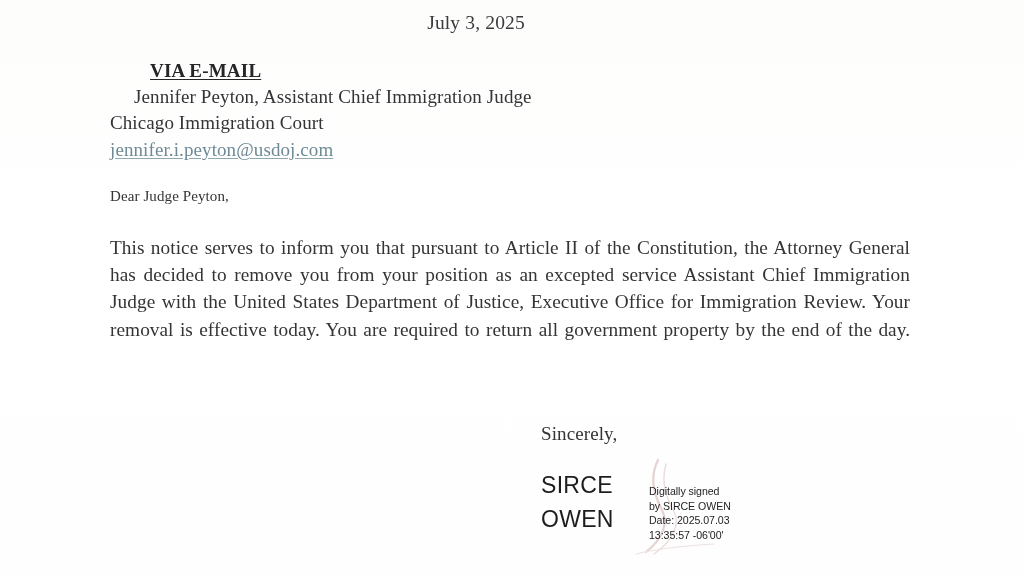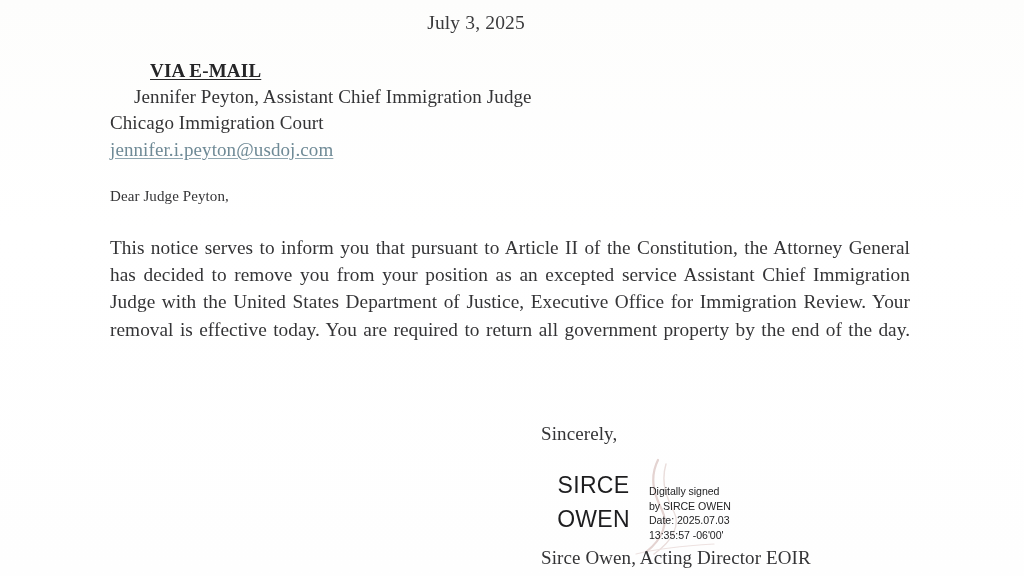--- a/index.html
+++ b/index.html
@@ -130,21 +130,20 @@
   .sig-name {
     position: absolute;
     left: 0;
     top: 0;
     width: 105px;
     font-family: "Liberation Sans", "DejaVu Sans", sans-serif;
     font-size: 23px;
     line-height: 34px;
     color: #1d1d1f;
     letter-spacing: 0.3px;
-    text-align: center;
   }
 
   .sig-meta {
     position: absolute;
     left: 108px;
     top: 4px;
     font-family: "Liberation Sans", "DejaVu Sans", sans-serif;
     font-size: 10.6px;
     line-height: 14.6px;
     color: #232325;
@@ -210,16 +209,15 @@
       </div>
 
       <div class="sig-meta">
         <div>Digitally signed</div>
         <div>by SIRCE OWEN</div>
         <div>Date: 2025.07.03</div>
         <div>13:35:57 -06'00'</div>
       </div>
     </div>
 
-    <div class="sig-title">Sirce Owen, Acting Director EOIR</div>
 
   </div>
 </div>
 
 </body></html>

